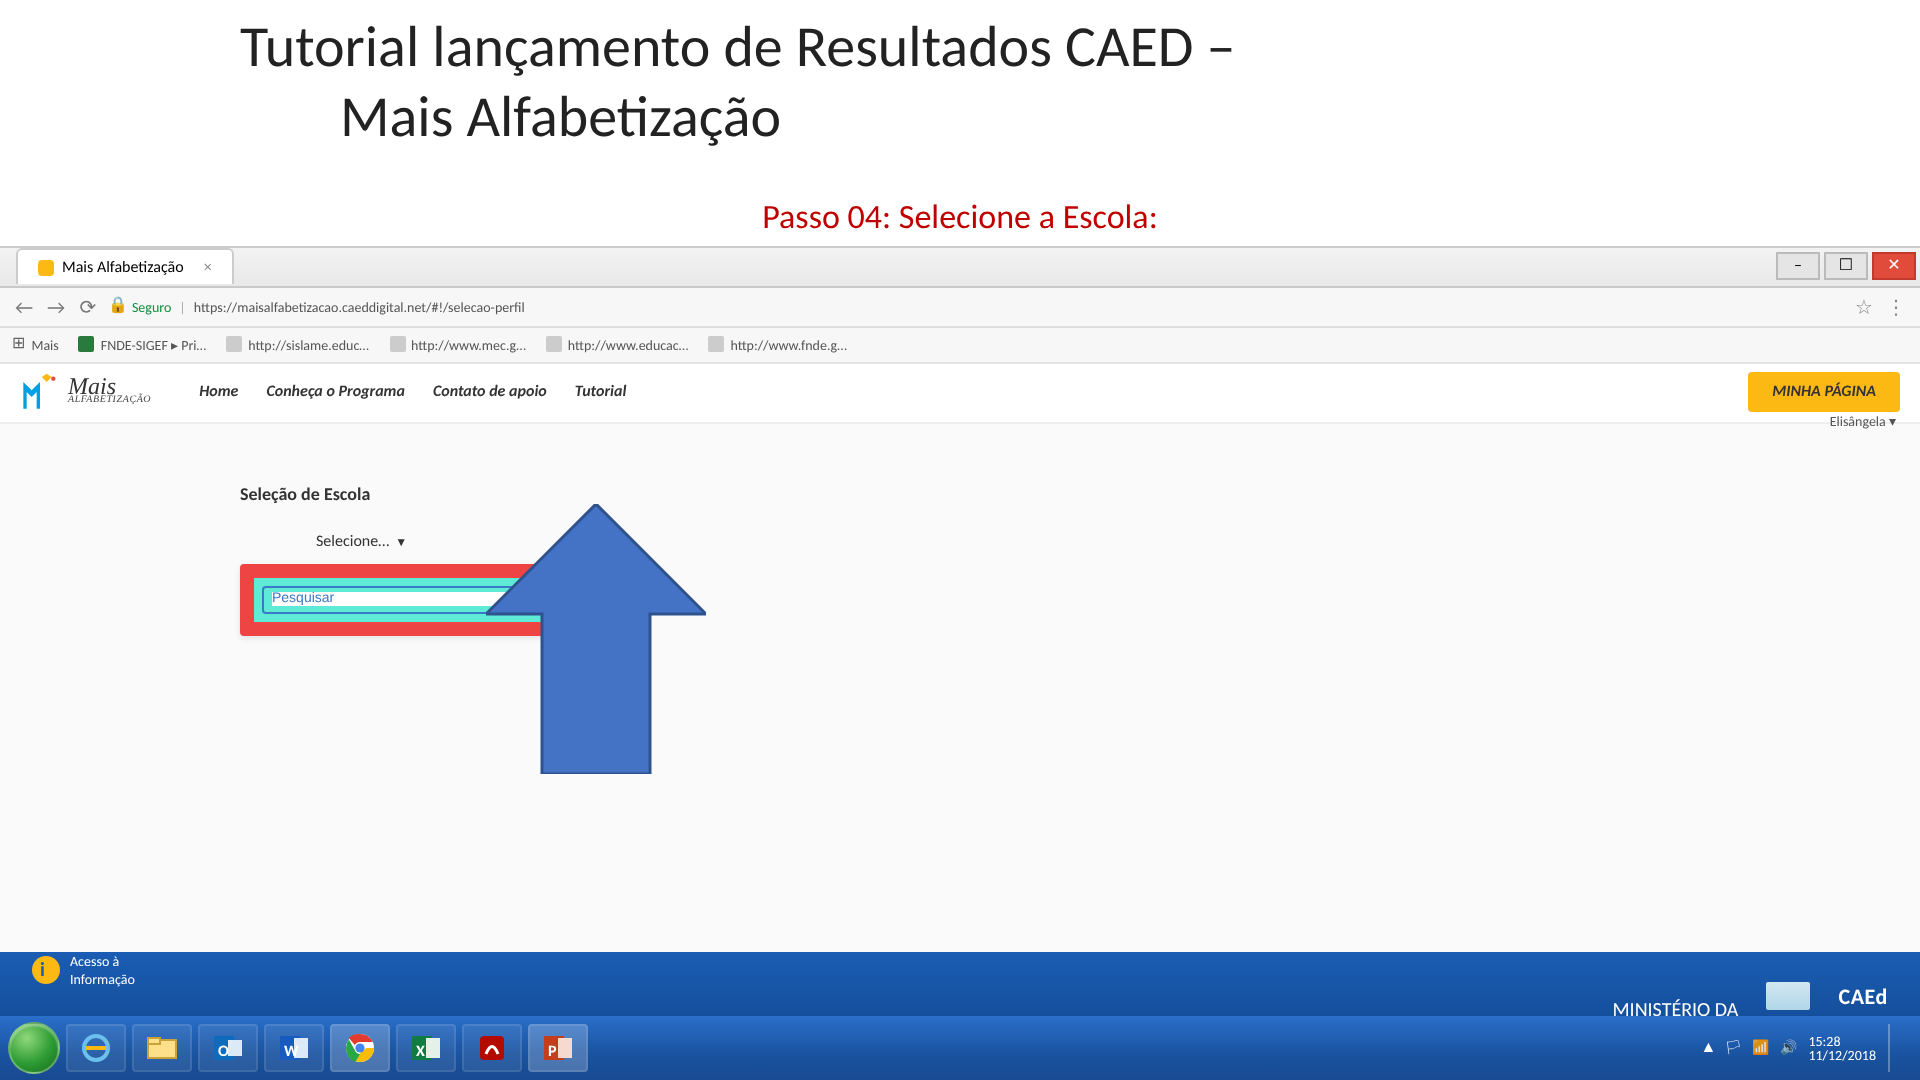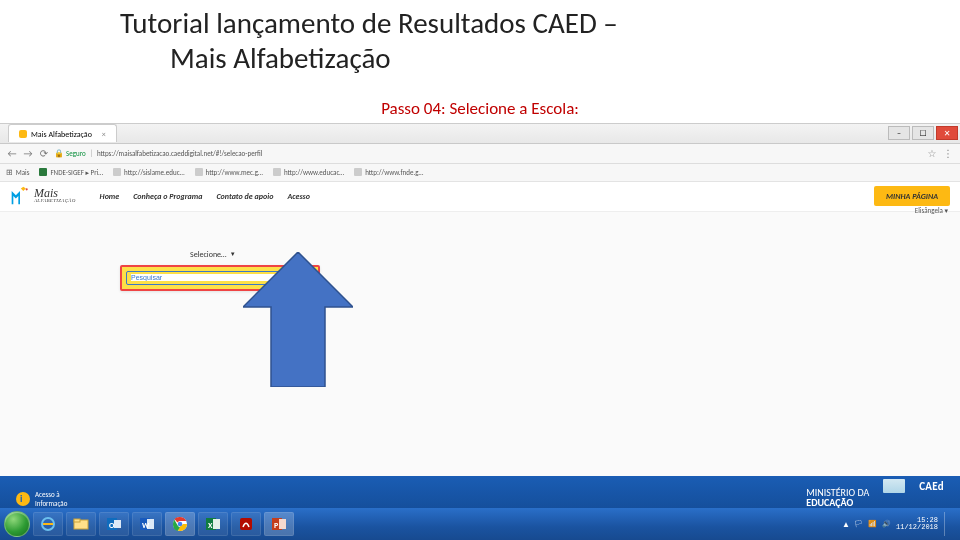--- a/index.html
+++ b/index.html
@@ -36,51 +36,51 @@
   .logotext{font-family:"Comic Sans MS",cursive;font-size:12px;color:#333;line-height:0.8;}
   .logotext small{display:block;font-size:5px;letter-spacing:0.3px;color:#444;}
   .navmenu{display:flex;gap:14px;margin-left:18px;}
   .navmenu span{font-size:8px;color:#333;font-weight:600;}
   .cta{margin-left:auto;background:#fdb913;color:#333;font-size:8px;font-weight:700;padding:5px 12px;border-radius:2px;}
   .userline{position:absolute;right:12px;top:82px;font-size:7px;color:#555;}
 
   
   .pagecontent{padding:30px 20px 0 120px;position:relative;}
   .sectionlabel{font-size:9px;font-weight:700;color:#333;margin-bottom:6px;}
-  .selectrow{display:inline-flex;align-items:center;font-size:8px;color:#333;margin-bottom:6px;margin-left:70px;}
+  .selectrow{display:inline-flex;align-items:center;font-size:8px;color:#333;margin-bottom:6px;margin-left:38px;}
   .selectrow .tri{font-size:6px;margin-left:3px;}
-  .searchbox{width:200px;border:2px solid #ef4444;border-radius:2px;padding:4px;background:#fde047;box-shadow:0 1px 3px rgba(0,0,0,0.1);}
+  .searchbox{width:200px;border:7px solid #ef4444;border-radius:2px;padding:4px;background:#5eead4;box-shadow:0 1px 3px rgba(0,0,0,0.1);}
   .searchinner{display:flex;align-items:center;gap:4px;border:1px solid #3b78c9;border-radius:2px;padding:2px 4px;height:14px;}
   .searchinner input{border:none;outline:none;font-size:7px;flex:1;color:#3b78c9;}
   .searchinner input::placeholder{color:#3b78c9;}
   .searchdrop{width:14px;display:flex;align-items:center;justify-content:center;border-left:1px solid #ccc;font-size:6px;color:#777;}
 
   
   .bigarrow{position:absolute;left:243px;top:40px;width:110px;height:135px;}
   .bigarrow svg{width:100%;height:100%;}
 
   
-  .bluefoot{position:absolute;left:0;width:960px;height:32px;background:linear-gradient(#1a5db4,#154f9c);display:flex;align-items:flex-end;padding:0 16px;gap:14px;bottom:32px;}
+  .bluefoot{position:absolute;left:0;width:960px;height:32px;background:linear-gradient(#1a5db4,#154f9c);display:flex;align-items:flex-start;padding:0 16px;gap:14px;bottom:32px;}
   .footitem{display:flex;align-items:center;gap:5px;color:#fff;font-size:7px;}
   .footitem .circ{width:14px;height:14px;border-radius:50%;background:#fdb913;position:relative;}
   .footitem .circ::after{content:"i";position:absolute;left:4px;top:0;font-weight:700;font-size:10px;color:#1a5db4;}
   .footright{margin-left:auto;display:flex;align-items:center;gap:14px;}
   .mec{color:#fff;font-size:10px;line-height:1;margin-top:24px;}
   .brasilflag{width:22px;height:14px;background:linear-gradient(#d3e8f2,#b0d6e8);border-radius:1px;position:relative;}
   .caed{color:#fff;font-size:11px;font-weight:700;letter-spacing:0.3px;}
 
   
   .taskbar{position:absolute;bottom:0;left:0;width:960px;height:32px;background:linear-gradient(#2a6fc9,#1a53a0 60%,#174a90);display:flex;align-items:center;padding:0 4px;gap:3px;}
   .startorb{width:26px;height:26px;border-radius:50%;background:radial-gradient(circle at 35% 30%,#8fd87a,#2d9b33 55%,#176b1c);border:1px solid rgba(255,255,255,0.3);box-shadow:inset 0 1px 1px rgba(255,255,255,0.4);}
   .tb{width:30px;height:24px;border-radius:2px;background:rgba(255,255,255,0.08);display:flex;align-items:center;justify-content:center;border:1px solid rgba(255,255,255,0.1);}
   .tb.active{background:rgba(255,255,255,0.22);}
   .tb svg,.tb .ic{width:16px;height:16px;}
   .tray{margin-left:auto;display:flex;align-items:center;gap:4px;color:#fff;font-size:7px;padding-right:4px;}
   .tray .tic{width:10px;height:10px;opacity:0.85;}
-  .clock{text-align:right;line-height:1;font-family:Liberation Mono, monospace;}
+  .clock{text-align:left;line-height:1;}
   .showdesk{width:8px;height:24px;border-left:1px solid rgba(255,255,255,0.3);margin-left:2px;}
 </style>
 </head>
 <body>
 
 <div class="title-area">
   <div class="title">Tutorial lançamento de Resultados CAED –</div>
   <div class="title" style="padding-left:170px">Mais Alfabetização</div>
 </div>
 <div class="step">Passo 04: Selecione a Escola:</div>
@@ -152,27 +152,28 @@
       </div>
       <div class="logotext">
         <span>Mais</span>
         <small>ALFABETIZAÇÃO</small>
       </div>
     </div>
     <div class="navmenu">
       <span>Home</span>
       <span>Conheça o Programa</span>
       <span>Contato de apoio</span>
-      <span>Acesso</span>
+      <span>Tutorial</span>
     </div>
     <div class="cta">MINHA PÁGINA</div>
   </div>
   <div class="userline">Elisângela ▾</div>
 
   <div class="pagecontent">
+    <div class="sectionlabel">Seleção de Escola</div>
     <div class="selectrow">
       <span>Selecione…</span>
       <span class="tri">▼</span>
     </div>
     <div class="searchbox">
       <div class="searchinner">
         <input placeholder="Pesquisar" style="">
         <span class="searchdrop">▾</span>
       </div>
     </div>

